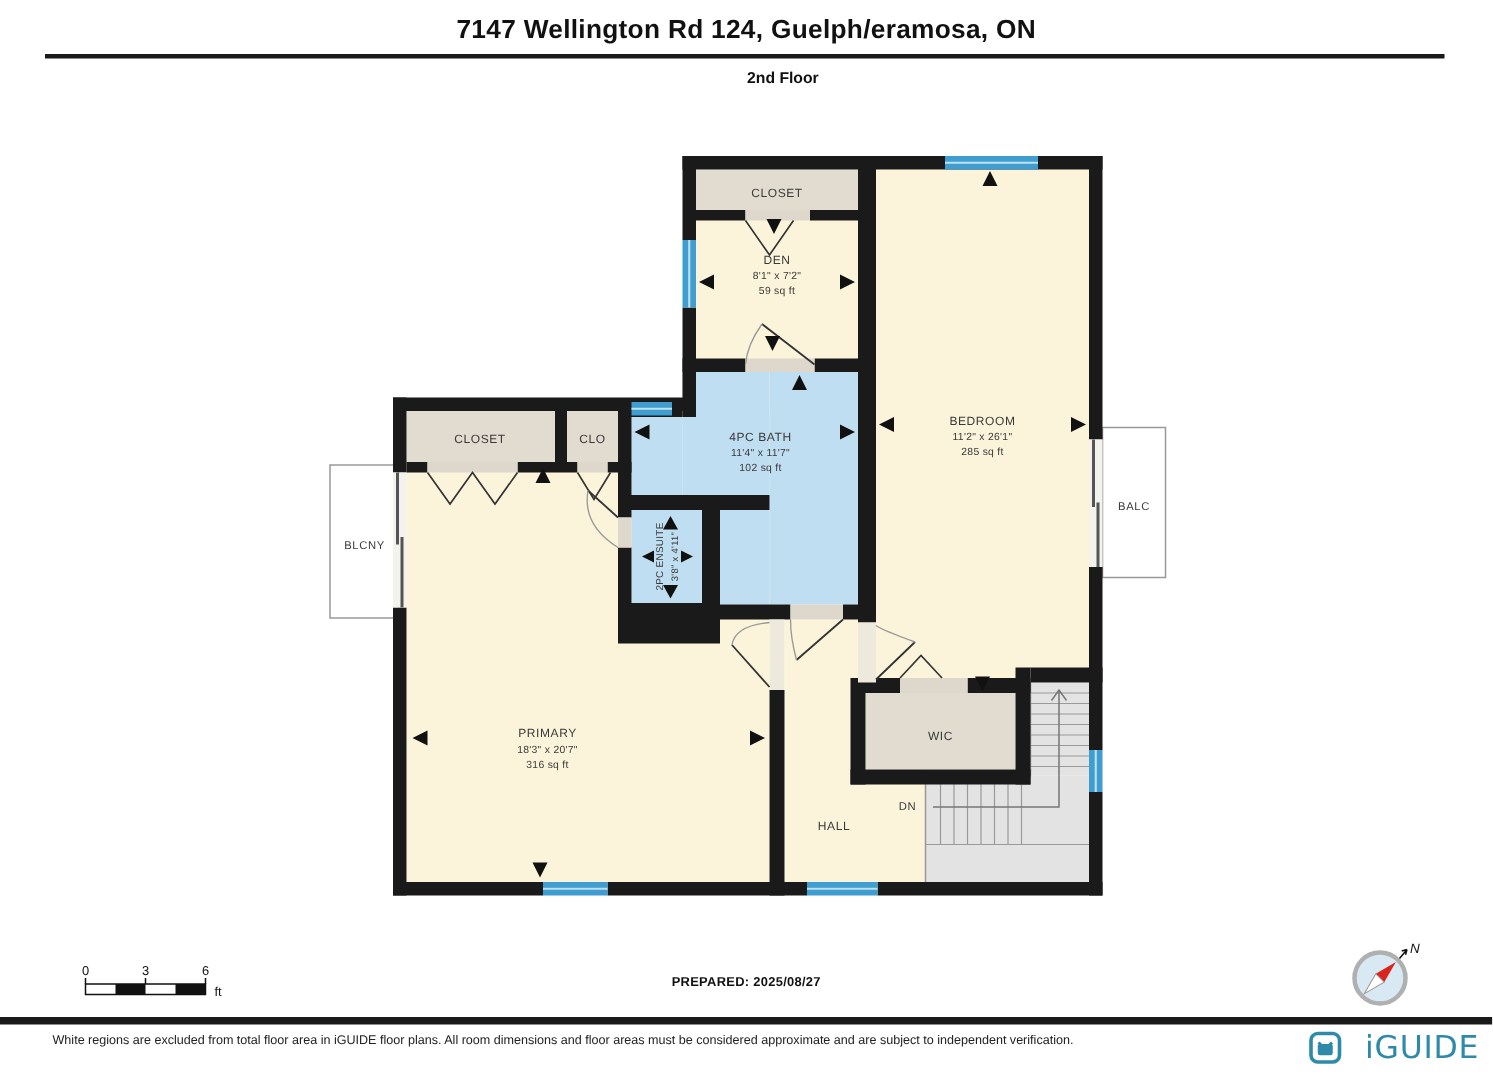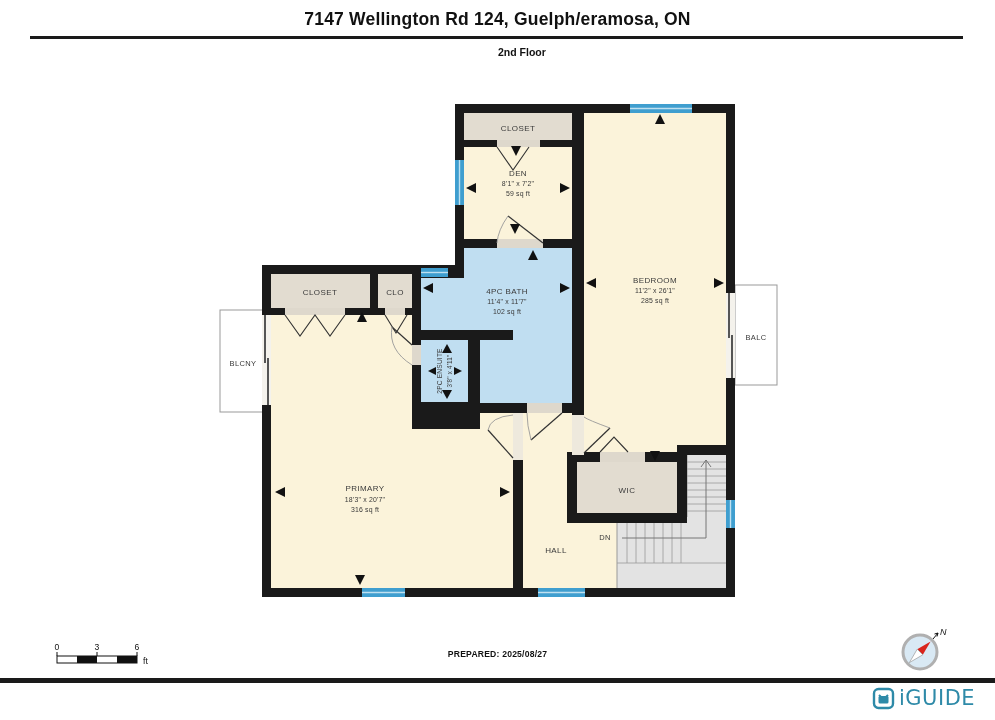--- a/index.html
+++ b/index.html
@@ -10,21 +10,21 @@
   .title-rule{position:absolute;top:36px;left:30px;width:933px;height:3px;background:#1a1a1a;}
   .floor-label{position:absolute;top:46px;left:450px;font-size:10.5px;font-weight:bold;margin-left:48px;}
   .area-lines{position:absolute;top:46px;left:510px;font-size:10.5px;line-height:15px;}
   .plan-svg{position:absolute;left:0;top:0;}
   .scalebar{position:absolute;left:50px;top:640px;}
   .prepared{position:absolute;top:649px;left:0;width:100%;text-align:center;
             font-size:8.6px;font-weight:bold;letter-spacing:.2px;}
   .compass{position:absolute;left:896px;top:626px;}
   .footer-bar{position:absolute;left:0;top:678px;width:995px;height:5px;background:#1a1a1a;}
   .disclaimer{position:absolute;left:35px;top:688px;width:790px;font-size:8.4px;color:#222;}
-  .brand{position:absolute;left:872px;top:686px;display:flex;align-items:center;gap:3px;}
+  .brand{position:absolute;left:872px;top:686px;display:flex;align-items:center;gap:14px;}
   .brand-text{font-size:21px;color:#2e8aa8;font-weight:500;letter-spacing:.5px;
               font-family:"DejaVu Sans","Liberation Sans",sans-serif;}
   svg text{font-family:"Liberation Sans","DejaVu Sans",sans-serif;}
   .rname{font-size:8px;fill:#3a3a3a;letter-spacing:.4px;}
   .rdim{font-size:6.9px;fill:#3a3a3a;letter-spacing:.2px;}
   .rsmall{font-size:7.5px;fill:#3a3a3a;letter-spacing:.4px;}
 </style>
 </head>
 <body>
 
@@ -264,20 +264,21 @@
   <svg class="compass" width="52" height="50" viewBox="0 0 52 50">
     <circle cx="24" cy="26" r="17" fill="#d9e9f4" stroke="#b0b0b0" stroke-width="3"></circle>
     <path d="M33,17 L15,35" stroke="#8a8a8a" stroke-width="0.8"></path>
     <polygon points="34.6,15.4 21.2,23.2 26.8,28.8" fill="#d9251d"></polygon>
     <polygon points="13.4,36.6 21.2,23.2 26.8,28.8" fill="#ffffff" stroke="#9a9a9a" stroke-width="0.7"></polygon>
     <path d="M37,13 L42,7 M42,7 L38.5,8 M42,7 L41,10.5" stroke="#111" stroke-width="1" fill="none"></path>
     <text x="44" y="9" style="font-size:9px;font-style:italic" fill="#111">N</text>
   </svg>
 
   <div class="footer-bar"></div>
+  <div class="disclaimer">White regions are excluded from total floor area in iGUIDE floor plans. All room dimensions and floor areas must be considered approximate and are subject to independent verification.</div>
   <div class="brand">
     <svg width="24" height="24" viewBox="0 0 24 24">
       <rect x="2" y="3" width="19" height="19" rx="4.5" fill="none" stroke="#2e8aa8" stroke-width="2.4"></rect>
       <rect x="6.5" y="10" width="10" height="7.5" rx="1.5" fill="#2e8aa8"></rect>
       <path d="M7,9 L11.5,13.5 L16,9" stroke="#2e8aa8" stroke-width="2" fill="none"></path>
     </svg>
     <span class="brand-text">iGUIDE</span>
   </div>
 
 </div>

